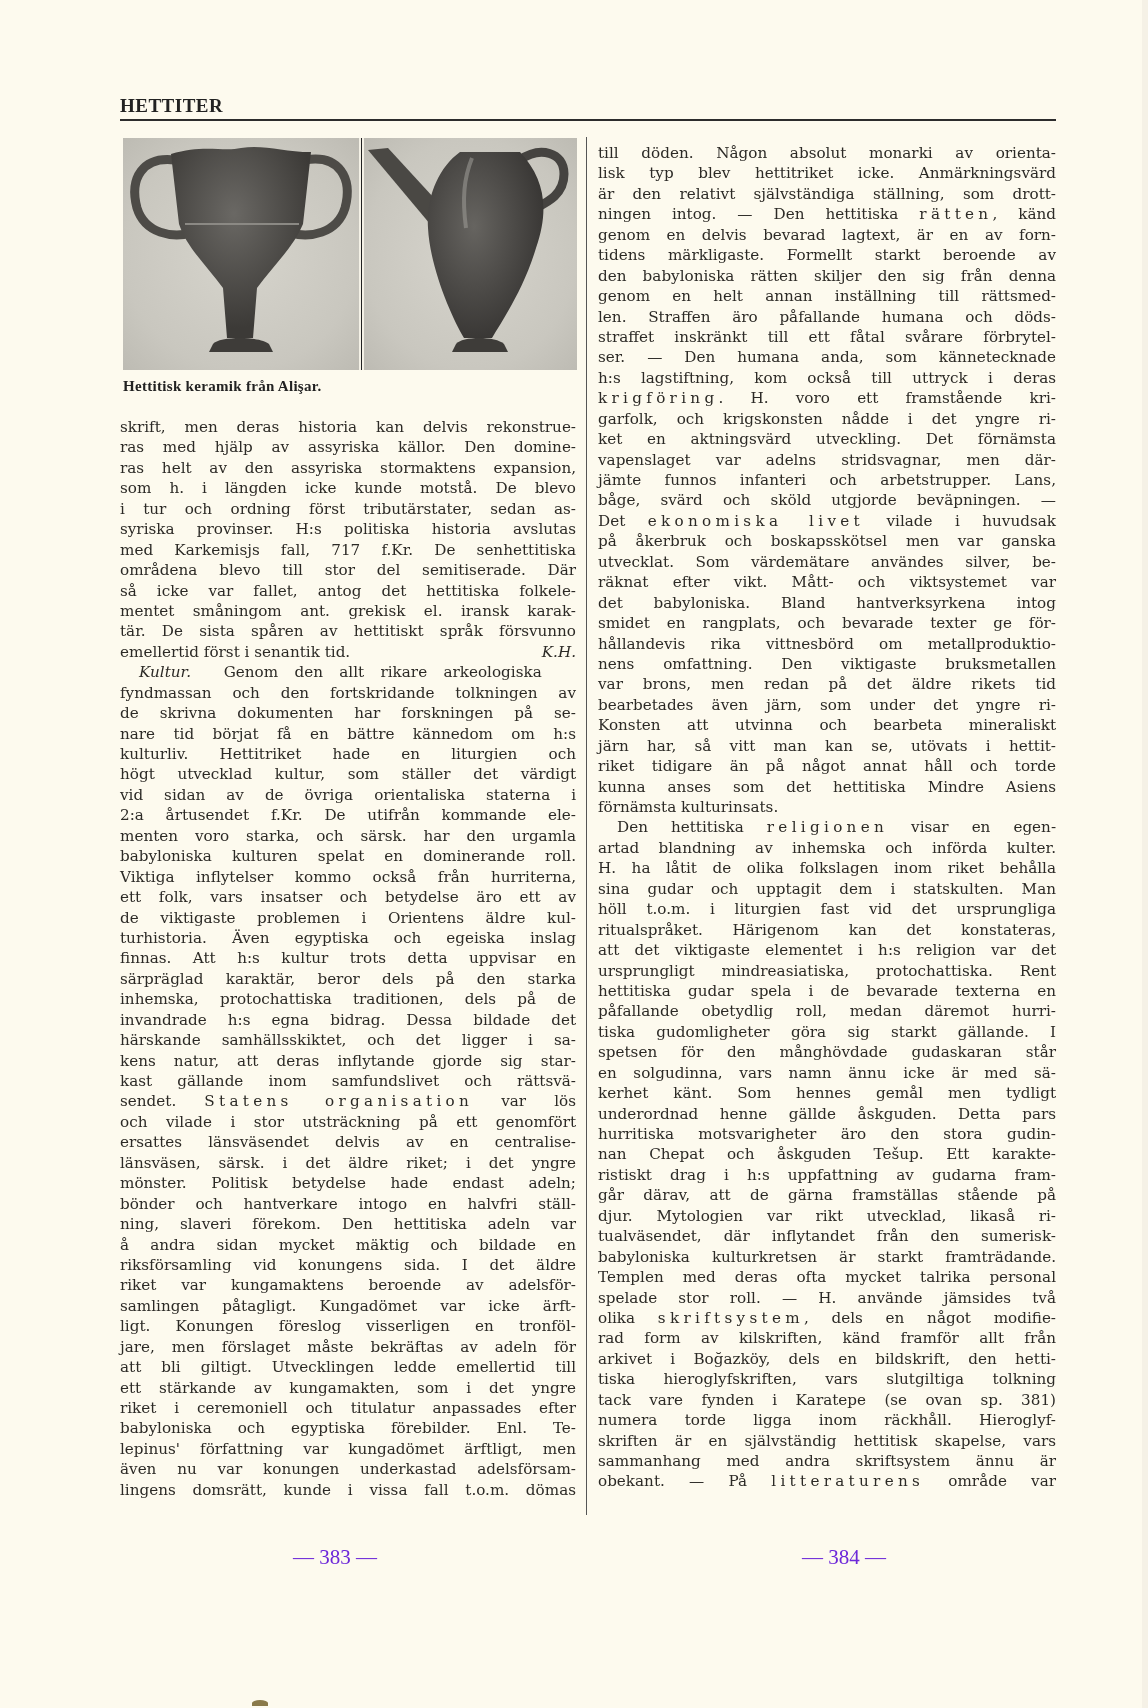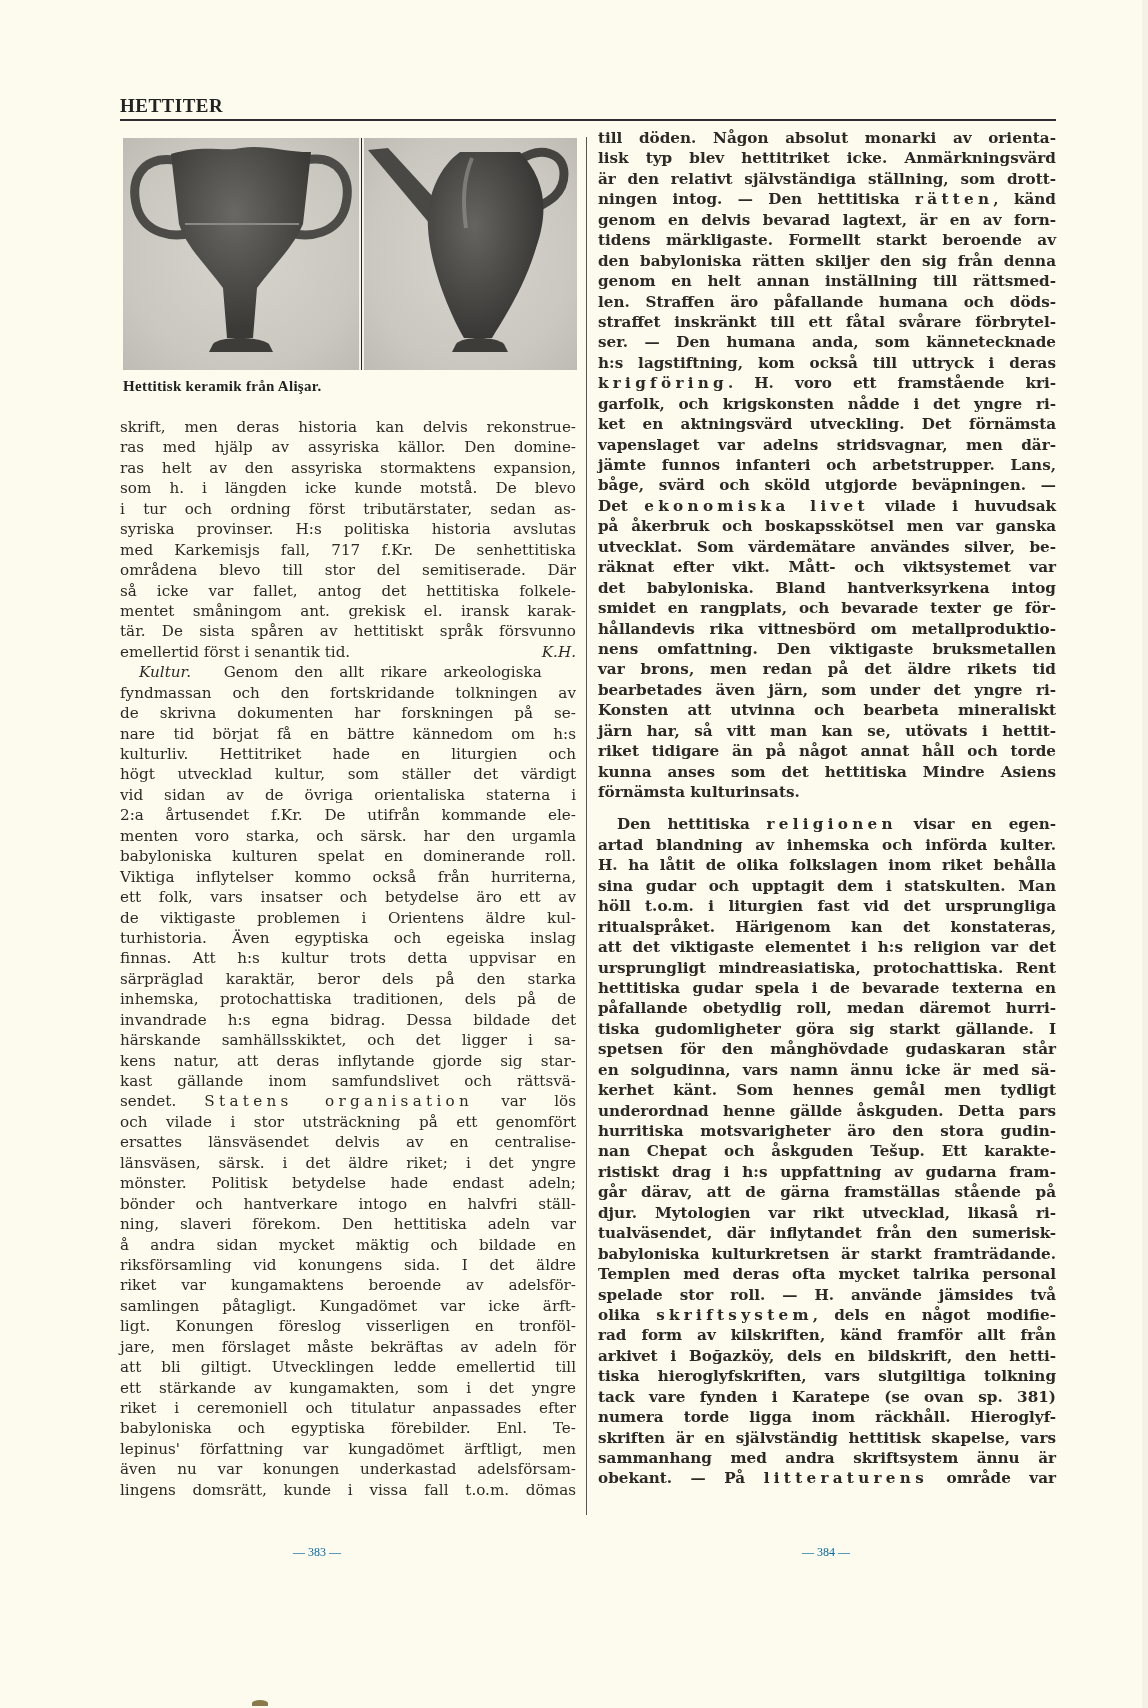--- a/index.html
+++ b/index.html
@@ -45,34 +45,34 @@
     font-family: "Liberation Serif", serif; font-weight: bold;
     font-size: 15px; letter-spacing: 0.3px; color: #222;
   }
   .col {
     position: absolute; width: 456px;
     font-family: "DejaVu Serif", serif;
     font-size: 15.2px; line-height: 20.45px;
     color: #2c2a26;
   }
   .col.left { left: 120px; top: 417px; }
-  .col.right { left: 598px; top: 128px; width: 458px; font-weight: bold; }
+  .col.right { left: 598px; top: 143px; width: 458px; }
   .line {
     display: block; white-space: nowrap; text-align: justify; text-align-last: justify;
     height: 20.45px; overflow: visible;
   }
   .line.last { text-align-last: left; }
   .line.indent { padding-left: 19px; }
-  .line.gap-before { margin-top: 12px; }
+  .line.gap-before { margin-top: 0; }
   .sp { letter-spacing: 4.3px; }
   .it { font-style: italic; }
   .sig { float: right; font-style: italic; }
   .pagenum {
     position: absolute; top: 1545px;
-    font-family: "Liberation Serif", serif; font-size: 12px; color: #0369a1;
+    font-family: "Liberation Serif", serif; font-size: 21px; color: #6d28d9;
   }
   .pagenum.left { left: 293px; }
   .pagenum.right { left: 802px; }
   .speck { position:absolute; left:252px; top:1700px; width:16px; height:6px; border-radius:50% 50% 0 0; background:#8a7a4a; }
 </style>
 </head>
 <body>
 
 <div class="paper-edge"></div>
 

